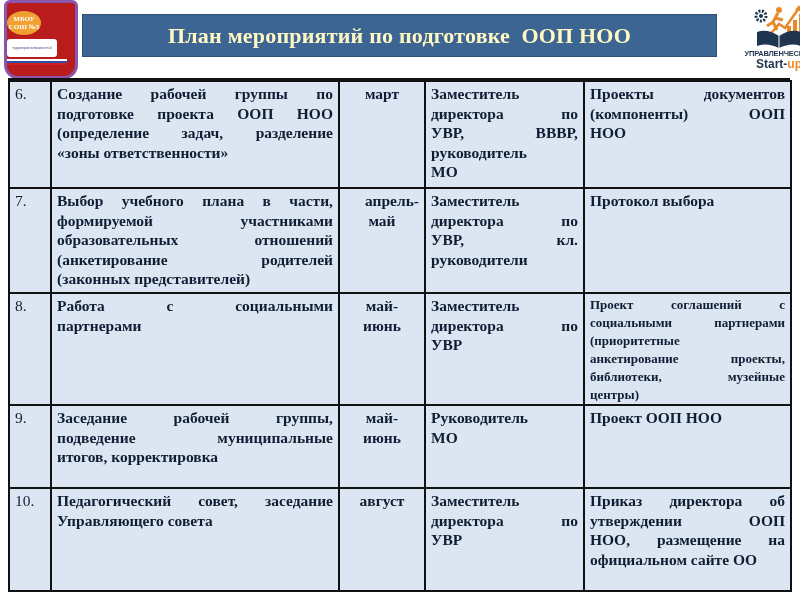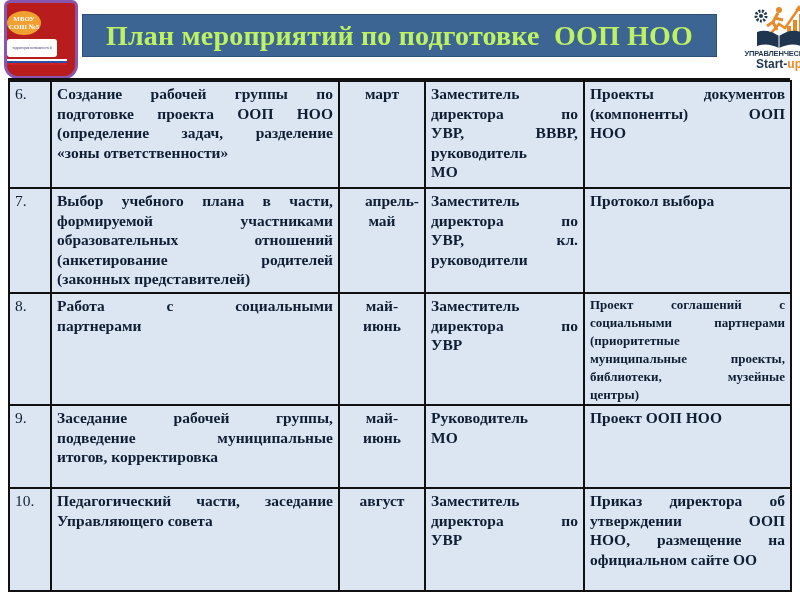--- a/index.html
+++ b/index.html
@@ -27,21 +27,21 @@
   .logo-left .flag {
     width: 60px; height: 6px; margin-top: 2px;
     background: linear-gradient(#ffffff 0 33%, #2a4fa8 33% 66%, #d02020 66%);
   }
   .banner {
     position: absolute; left: 82px; top: 14px; width: 635px; height: 43px;
     background: #3d6593; border: 1px solid #2e4e75; box-sizing: border-box;
     display: flex; align-items: center; justify-content: center;
   }
   .banner-title {
-    color: #bef264; font-size: 28px; font-weight: bold; letter-spacing: 0.2px;
+    color: #fef9c3; font-size: 22px; font-weight: bold; letter-spacing: 0.2px;
     font-family: "Liberation Serif", serif; white-space: pre;
   }
   .logo-right {
     position: absolute; left: 744px; top: 2px; width: 70px; height: 76px;
     display: flex; flex-direction: column; align-items: center;
   }
   .logo-right .gfx {
     width: 52px; height: 44px; position: relative; margin-top: 2px;
   }
   .logo-right .t1 {
@@ -181,21 +181,21 @@
         </td>
         <td class="resp justify-lines">
           <span>Заместитель</span>
           <span>директора по</span>
           <span class="last">УВР</span>
         </td>
         <td class="result small justify-lines">
           <span>Проект соглашений с</span>
           <span>социальными партнерами</span>
           <span>(приоритетные</span>
-          <span>муниципальные проекты,</span>
+          <span>анкетирование проекты,</span>
           <span>библиотеки, музейные</span>
           <span class="last">центры)</span>
         </td>
       </tr>
       <tr style="height: 83px;">
         <td class="num">9.</td>
         <td class="activity justify-lines">
           <span>Заседание рабочей группы,</span>
           <span>подведение муниципальные</span>
           <span class="last">итогов, корректировка</span>
@@ -208,21 +208,21 @@
           <span>Руководитель</span>
           <span class="last">МО</span>
         </td>
         <td class="result justify-lines">
           <span class="last">Проект ООП НОО</span>
         </td>
       </tr>
       <tr style="height: 103px;">
         <td class="num">10.</td>
         <td class="activity justify-lines">
-          <span>Педагогический части, заседание</span>
+          <span>Педагогический совет, заседание</span>
           <span class="last">Управляющего совета</span>
         </td>
         <td class="period">
           <span class="last" style="display: block;">август</span>
         </td>
         <td class="resp justify-lines">
           <span>Заместитель</span>
           <span>директора по</span>
           <span class="last">УВР</span>
         </td>

